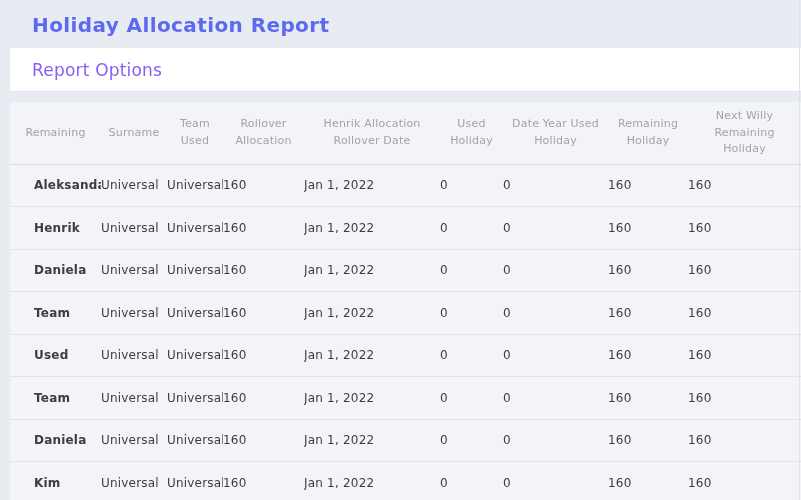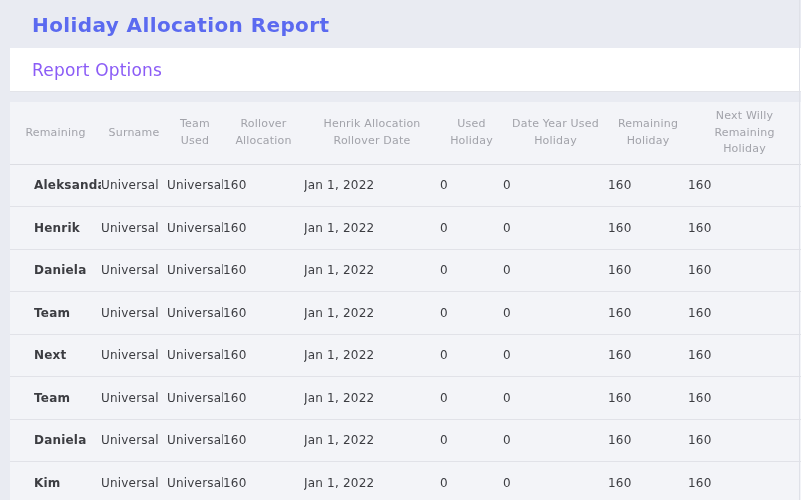--- a/index.html
+++ b/index.html
@@ -164,21 +164,21 @@
             <td>Universal</td>
             <td>Universal</td>
             <td>160</td>
             <td>Jan 1, 2022</td>
             <td>0</td>
             <td>0</td>
             <td>160</td>
             <td>160</td>
           </tr>
           <tr>
-            <td>Next</td>
+            <td>Used</td>
             <td>Universal</td>
             <td>Universal</td>
             <td>160</td>
             <td>Jan 1, 2022</td>
             <td>0</td>
             <td>0</td>
             <td>160</td>
             <td>160</td>
           </tr>
           <tr>

